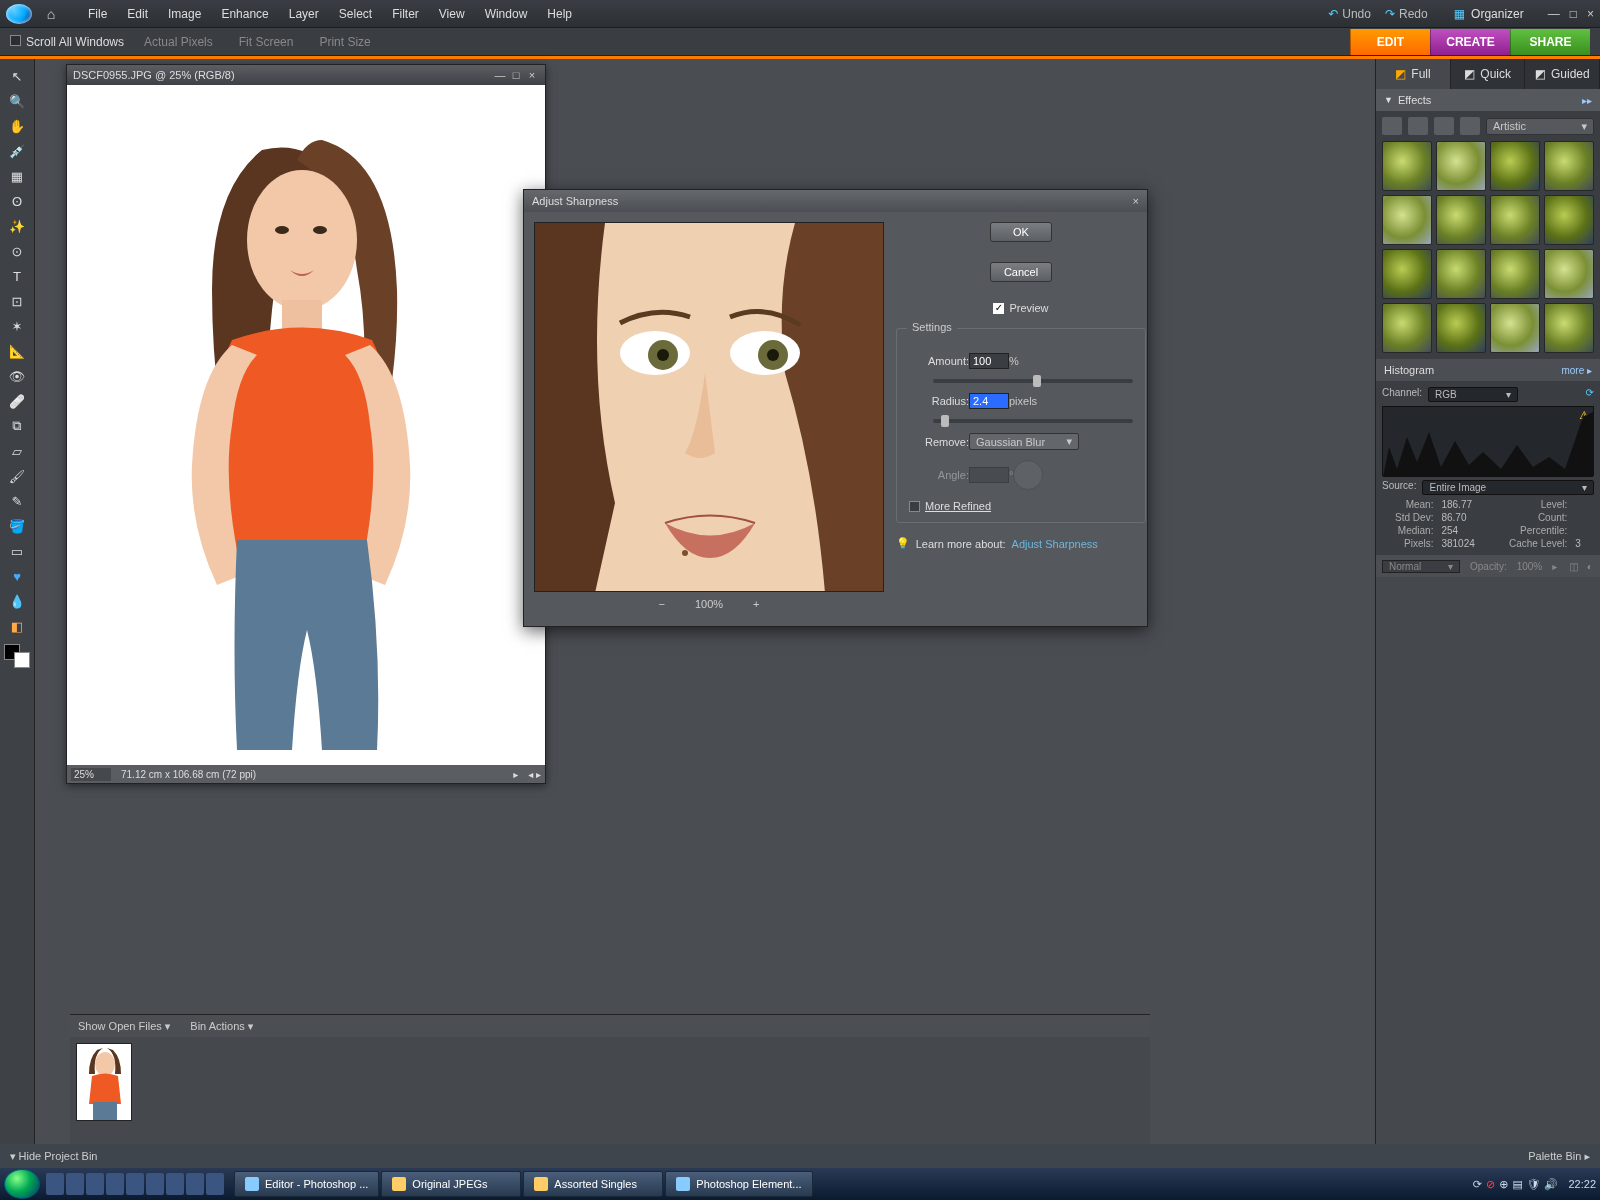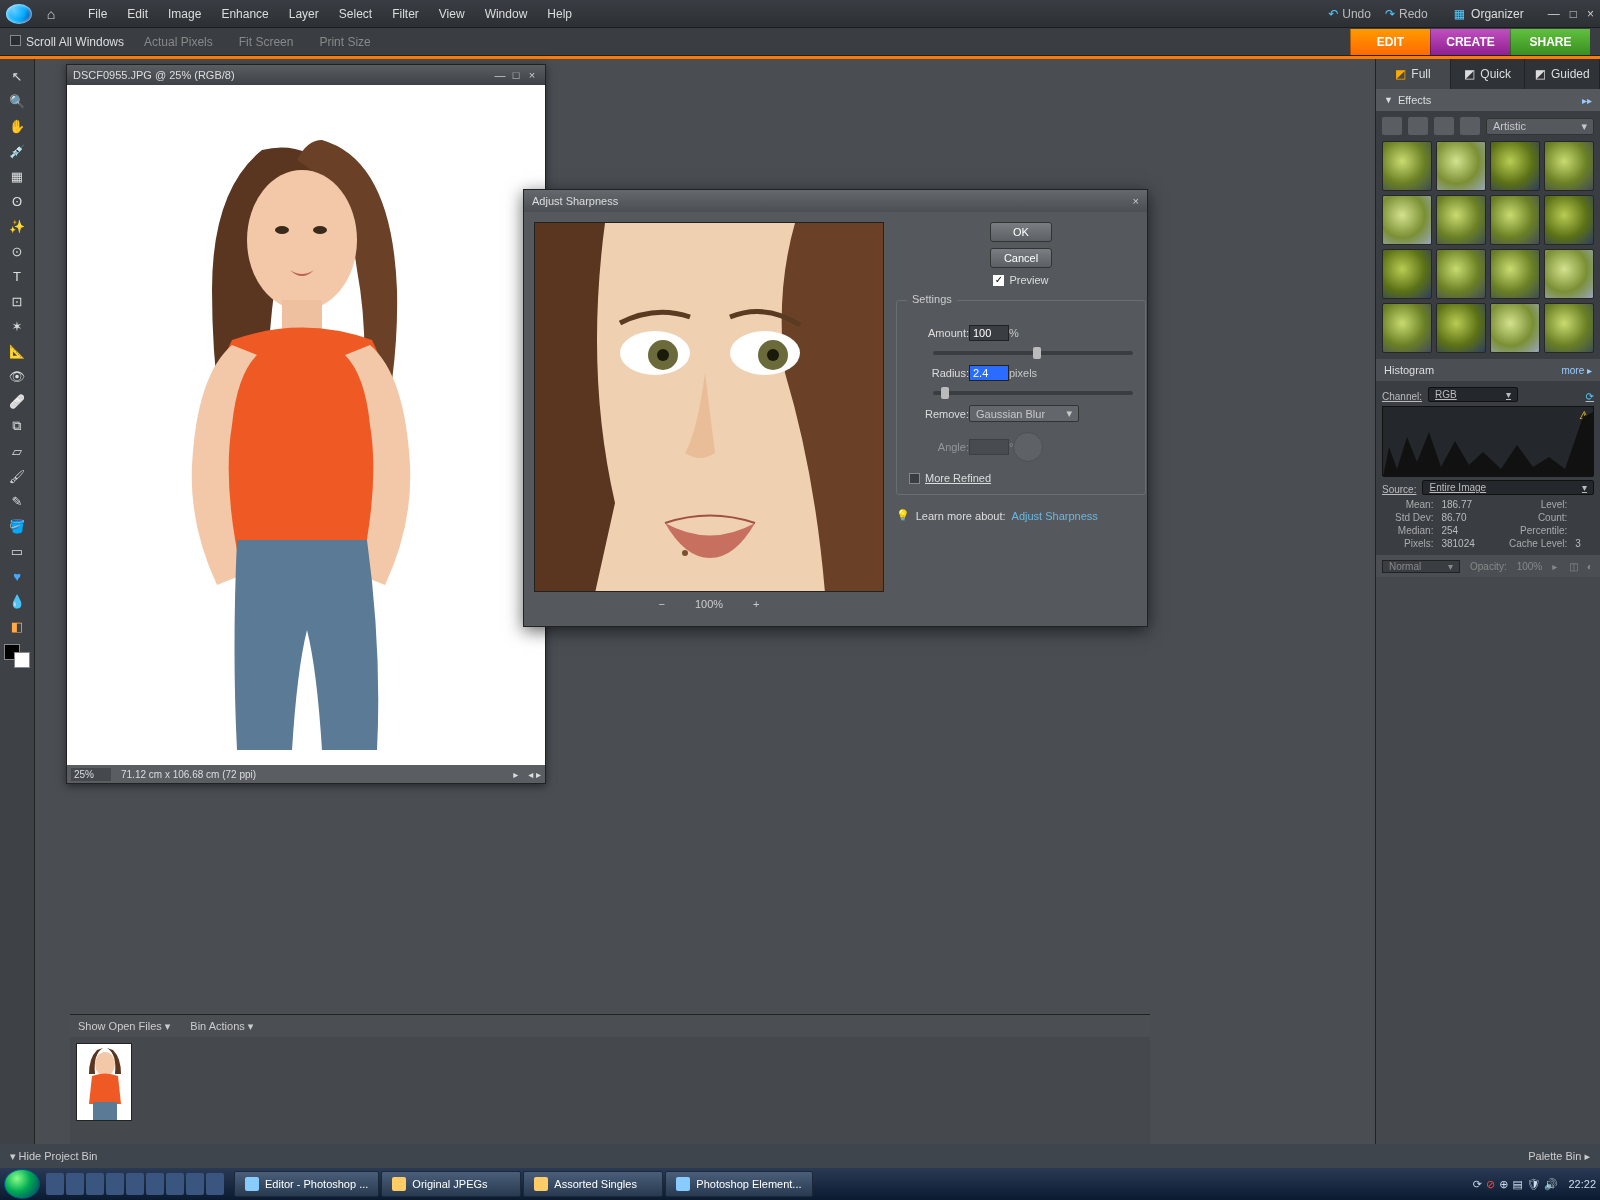--- a/index.html
+++ b/index.html
@@ -56,21 +56,21 @@
 
 .dialog { position:absolute; top:130px; left:488px; width:625px; background:#55595e; border:1px solid #222; box-shadow:0 4px 16px rgba(0,0,0,.6); }
 .dialog .dlg-title { height:22px; background:linear-gradient(#65696e,#4b4f54); display:flex; align-items:center; padding:0 8px; font-size:11px; color:#ddd; }
 .dialog .dlg-title .spacer{flex:1;}
 .dialog .dlg-title .x{color:#ccc;}
 .dialog .dlg-body { padding:10px; display:flex; gap:12px; }
 .preview-pane { width:350px; }
 .preview-img { width:350px; height:370px; background:#eac9a9; border:1px solid #222; position:relative; overflow:hidden; }
 .preview-ctrl { display:flex; justify-content:center; align-items:center; gap:30px; padding:6px 0; color:#ccc; font-size:11px; }
 .dlg-right { flex:1; display:flex; flex-direction:column; }
-.dlg-buttons { display:flex; flex-direction:column; align-items:center; gap:6px; margin-bottom:8px; }
+.dlg-buttons { display:flex; flex-direction:column; align-items:center; gap:20px; margin-bottom:8px; }
 .dlg-btn { width:62px; height:20px; background:linear-gradient(#7a7e83,#5c6065); border:1px solid #333; border-radius:3px; color:#fff; font-size:11px; display:flex; align-items:center; justify-content:center; }
 .dlg-chk { display:flex; align-items:center; gap:5px; font-size:11px; color:#ddd; }
 .fieldset { border:1px solid #6a6e73; border-radius:3px; padding:14px 12px 10px; margin-top:6px; position:relative; }
 .fieldset .legend { position:absolute; top:-8px; left:10px; background:#55595e; padding:0 5px; font-size:11px; color:#ccc; }
 .setting-row { display:flex; align-items:center; margin:10px 0; font-size:11px; }
 .setting-row .lbl { width:60px; text-align:right; color:#ddd; }
 .setting-row input[type=text] { width:40px; background:#3a3e43; border:1px solid #222; color:#fff; padding:1px 3px; font-size:11px; }
 .setting-row .sel { background:#63676c; border:1px solid #333; padding:1px 6px; width:110px; display:flex; justify-content:space-between; align-items:center; border-radius:2px; font-size:11px; }
 .slider { height:4px; background:#3a3e43; border-radius:2px; position:relative; margin:2px 0 8px 0px; width:200px; margin-left:24px; }
 .slider .thumb { position:absolute; top:-4px; width:8px; height:12px; background:#bbb; border-radius:2px; }
@@ -92,21 +92,21 @@
 .eff-btn { width:20px; height:18px; background:#5a5e63; border-radius:2px; }
 .eff-sel { flex:1; background:#55595e; border:1px solid #333; padding:1px 6px; font-size:11px; display:flex; justify-content:space-between; border-radius:2px; }
 .thumb-grid { display:grid; grid-template-columns:repeat(4,1fr); gap:4px; }
 .thumb-grid .th { aspect-ratio:1; background:radial-gradient(circle at 40% 40%,#cde070,#6a8020 55%,#3a4a50); border:1px solid #222; border-radius:2px; filter:contrast(.95); }
 .thumb-grid .th.var1{background:radial-gradient(circle at 40% 40%,#d8e890,#7b9030 55%,#9aa8bf);}
 .thumb-grid .th.var2{background:radial-gradient(circle at 40% 40%,#bcd050,#5a7010 55%,#2a3a60);}
 .thumb-grid .th.var3{background:radial-gradient(circle at 40% 40%,#cce070,#6a8020 55%,#404858);}
 
 
 .histo-body { padding:6px; font-size:10px; color:#bbb; }
-.histo-row { display:flex; align-items:flex-end; gap:6px; margin-bottom:4px;text-decoration:underline; }
+.histo-row { display:flex; align-items:flex-start; gap:6px; margin-bottom:4px; }
 .histo-sel { background:#24282c; border:1px solid #111; padding:1px 6px; flex:0 0 90px; display:flex; justify-content:space-between; border-radius:2px; }
 .histo-chart { height:70px; background:#24282c; border:1px solid #111; margin:4px 0; position:relative; }
 .histo-chart svg{position:absolute;inset:0;}
 .stats { display:grid; grid-template-columns:auto auto auto auto; gap:2px 8px; font-size:10px; }
 .stats .k{color:#aaa;text-align:right;}
 .warn-tri { position:absolute; right:4px; top:2px; color:#ffcc33; font-size:11px; }
 .refresh-ic { margin-left:auto; color:#5cf; }
 
 
 .layers-body { flex:1; background:#45494e; display:flex; flex-direction:row; }

